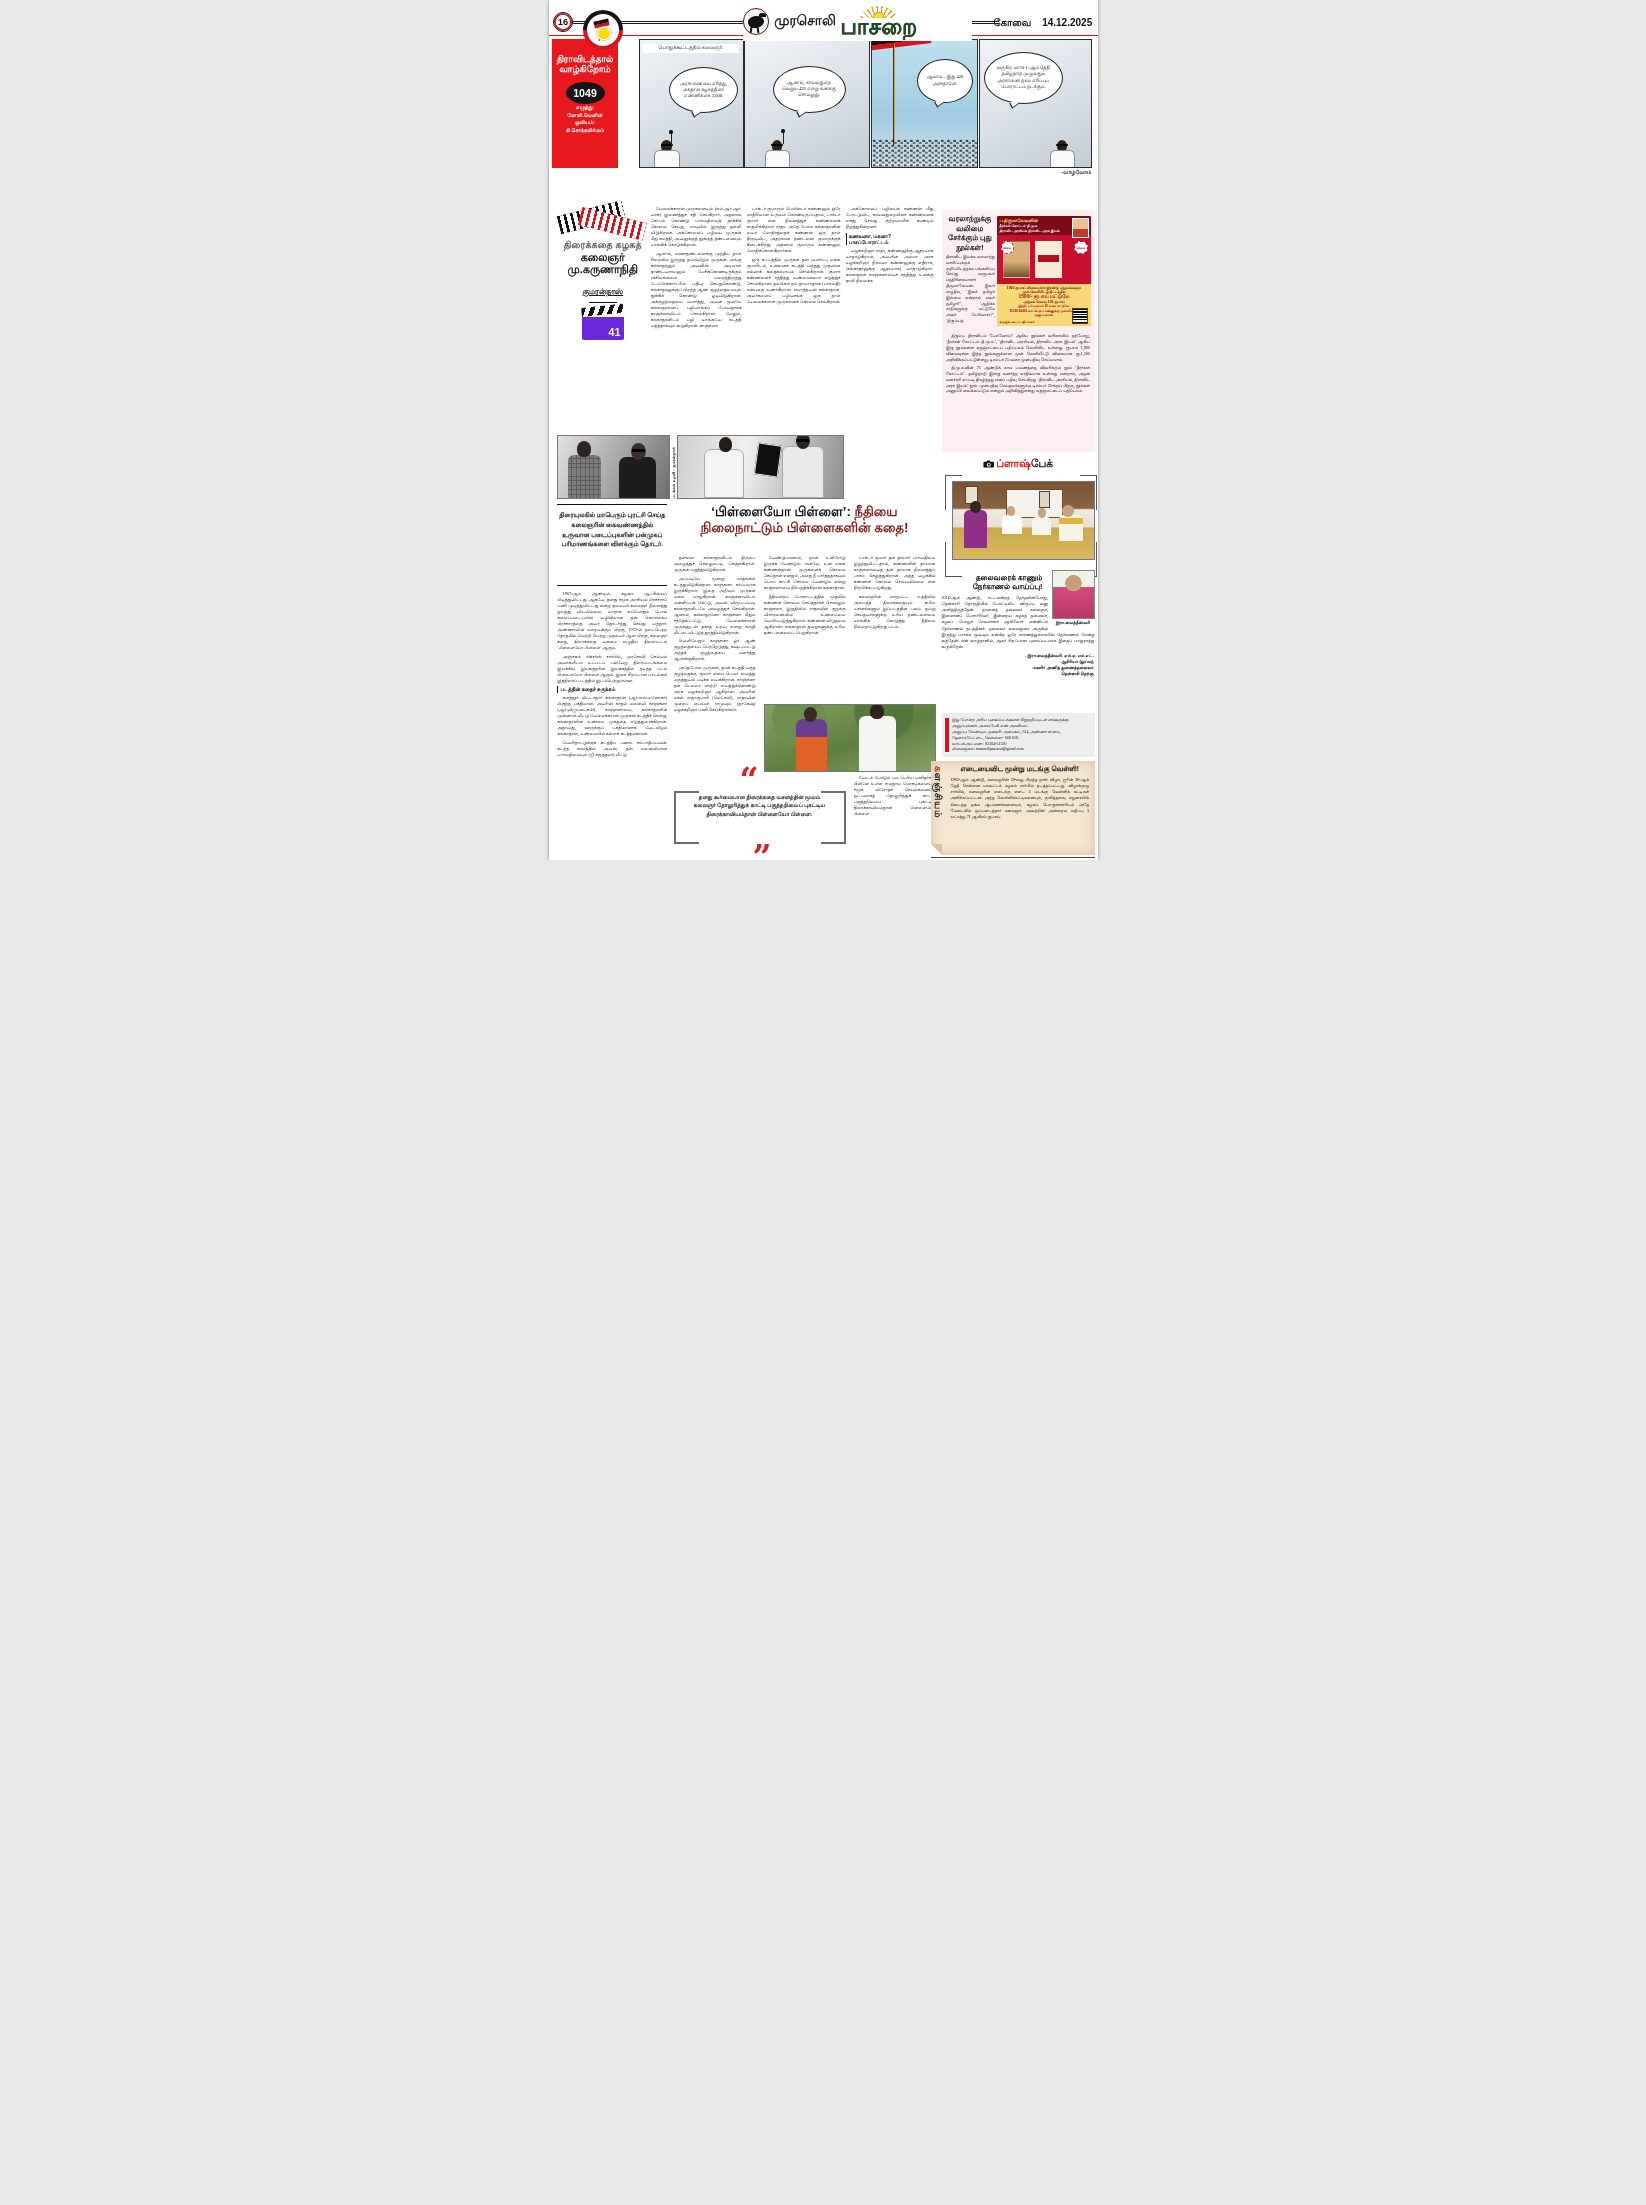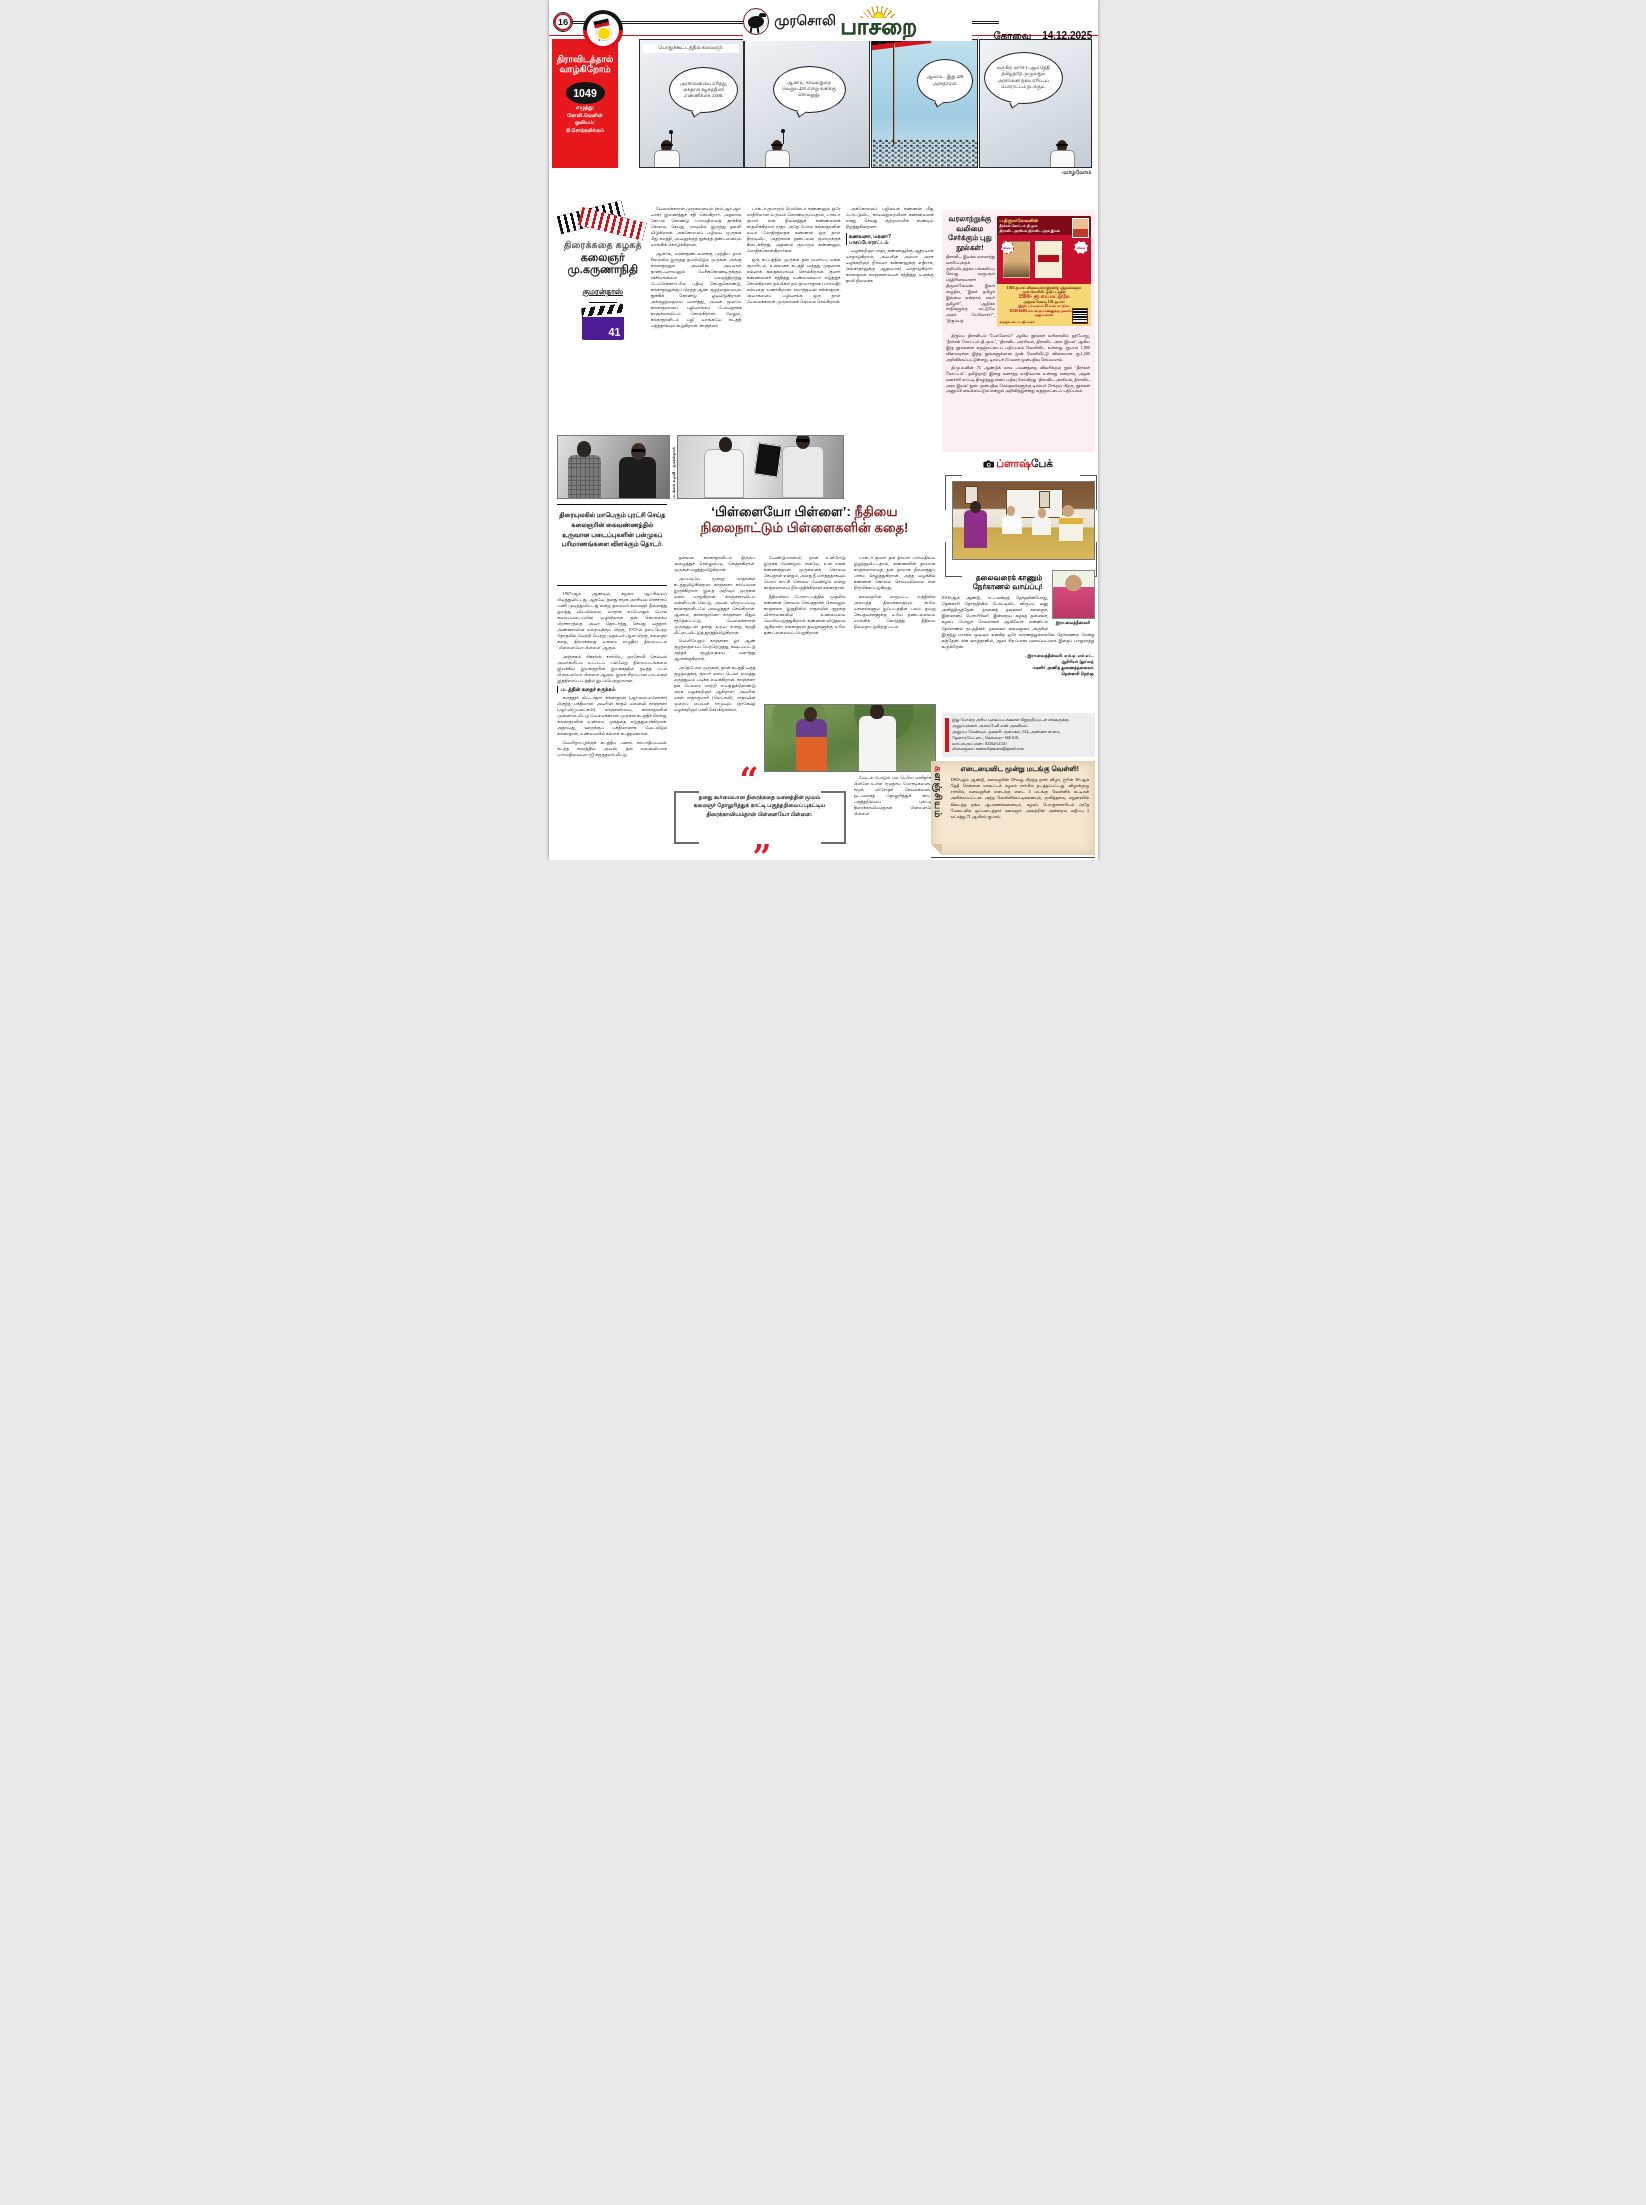--- a/index.html
+++ b/index.html
@@ -35,21 +35,21 @@
   #mh-prefix { font: 700 13.7px "Liberation Serif", serif; color:#1c1c1c; margin-left:5.3px; }
   #mh-title-wrap { position:relative; margin-left:4.4px; padding-top:10.6px; }
   #mh-sun { position:absolute; left:50%; top:-1.8px; transform:translateX(-50%); width:49px; height:13.2px; overflow:hidden;}
   #mh-sun .rays { position:absolute; left:50%; bottom:-8.8px; transform:translateX(-50%); width:42px; height:21px;
         border-radius:21px 21px 0 0;
         background: repeating-conic-gradient(from -90deg at 50% 100%, #f39c12 0deg 4deg, transparent 4deg 14deg); }
   #mh-sun .disc { position:absolute; left:50%; bottom:-5.3px; transform:translateX(-50%); width:11.5px; height:11.5px;
         border-radius:50%; background:#f5e11a; border:0.9px solid #e67e22; }
   #mh-title { font: 900 22px "Liberation Sans", sans-serif; color:#14532d; letter-spacing:0.4px;
               text-shadow: 0.4px 0.4px 0 #8e0d14; line-height:.9; }
-  #edition-date { position:absolute; right:5.3px; top:30px; font: 700 10px "Liberation Sans", sans-serif; color:#111; z-index:3;text-align:right;}
+  #edition-date { position:absolute; right:5.3px; top:17px; font: 700 10px "Liberation Sans", sans-serif; color:#111; z-index:3;text-align:right;}
   #edition-date span { margin-left:8px; }
   .hdr-redline { position:absolute; left:0; top:35px; width:100%; height:0.9px; background:#d6121b; }
 
   
   #comic-title-box { position:absolute; left:3.5px; top:39px; width:66px; height:129px; background:#e8191c;
        color:#fff; text-align:center; padding-top:15px; }
   #comic-title-box .t { font: 900 8.8px "Liberation Sans", sans-serif; line-height:1.15; }
   #comic-title-box .oval { width:39px; height:22px; background:#151515; border-radius:50%;
        margin:8px auto 0 auto; display:flex; align-items:center; justify-content:center;
        font: 900 10.6px "Liberation Sans", sans-serif; }
@@ -95,21 +95,21 @@
      background-image: repeating-linear-gradient(90deg, #141414 0 2.6px, #fff 2.6px 6.6px);}
   #strip-red { background-color:#d6121b; transform: rotate(14deg) translate(20px,-12.3px); width:66px;
      background-image: repeating-linear-gradient(90deg, #d6121b 0 2.6px, #fff 2.6px 6.6px);}
   #series .st { font: 900 9.3px "Liberation Sans", sans-serif; color:#5a5a5a; letter-spacing:0.2px; margin-top:0.9px;}
   #series .nm { font: 900 11px "Liberation Sans", sans-serif; color:#101010; line-height:1.12; }
   #series .au { font: 800 7.5px "Liberation Sans", sans-serif; color:#1a1a1a; margin-top:11.5px;text-decoration:underline; }
   #series .bar { width:28px; height:1.8px; background:#111; margin:4.4px auto; }
   #clapper { width:42px; height:33px; margin:2.6px auto 0 auto; position:relative; }
   #clapper .top { height:8.8px; background: repeating-linear-gradient(115deg, #111 0 4.4px, #fff 4.4px 8.8px);
       border-radius:1.3px 1.3px 0 0; transform: rotate(-6deg); transform-origin:left bottom; }
-  #clapper .base { height:23px; background:#4c1d95; border-radius:0 0 1.8px 1.8px; position:relative; }
+  #clapper .base { height:23px; background:#6d28d9; border-radius:0 0 1.8px 1.8px; position:relative; }
   #clapper .num { position:absolute; right:3.5px; bottom:1.8px; color:#fff; font: 900 10.6px "Liberation Sans", sans-serif; }
 
   
   .news { font: 400 4.3px/1.4 "Liberation Serif", serif; color:#141414; text-align:justify; overflow:hidden; position:absolute;}
   .news p { margin-bottom:2.6px; text-indent:5.3px; }
   .subhead { font: 800 5px/1.25 "Liberation Sans", sans-serif; color:#000; border-left:1.8px solid #111;
              padding-left:2.2px; margin:2.2px 0 2.6px 0; text-indent:0; }
   #ucolA { left:102px; top:206px; width:91px; height:225px; }
   #ucolB { left:198px; top:206px; width:94px; height:225px; }
   #ucolC { left:297px; top:206px; width:88px; height:286px; }

